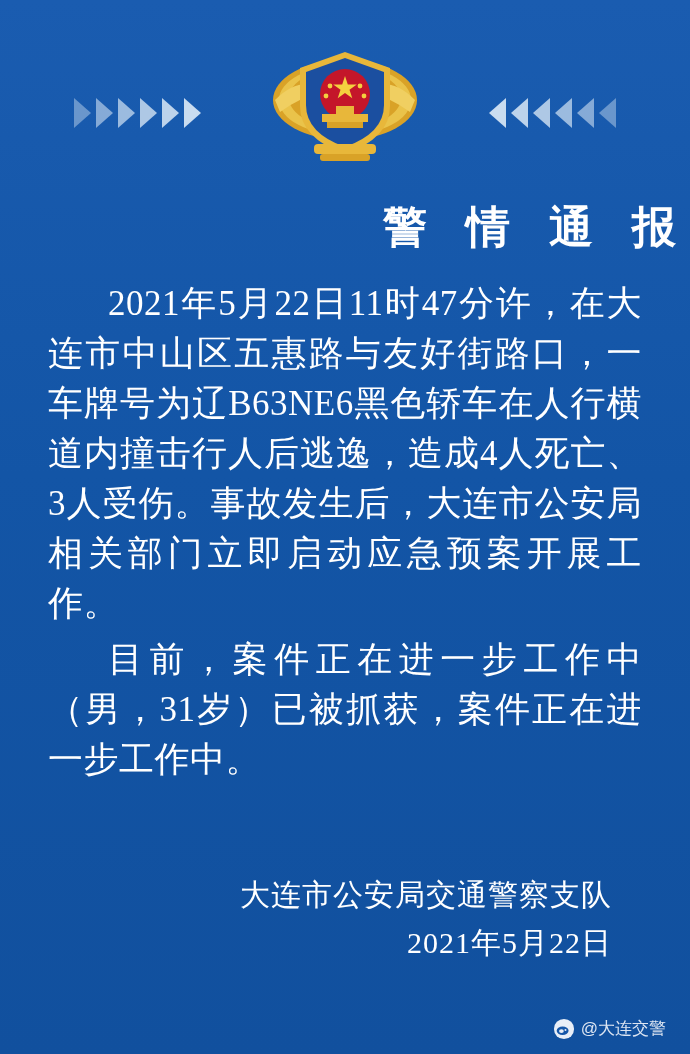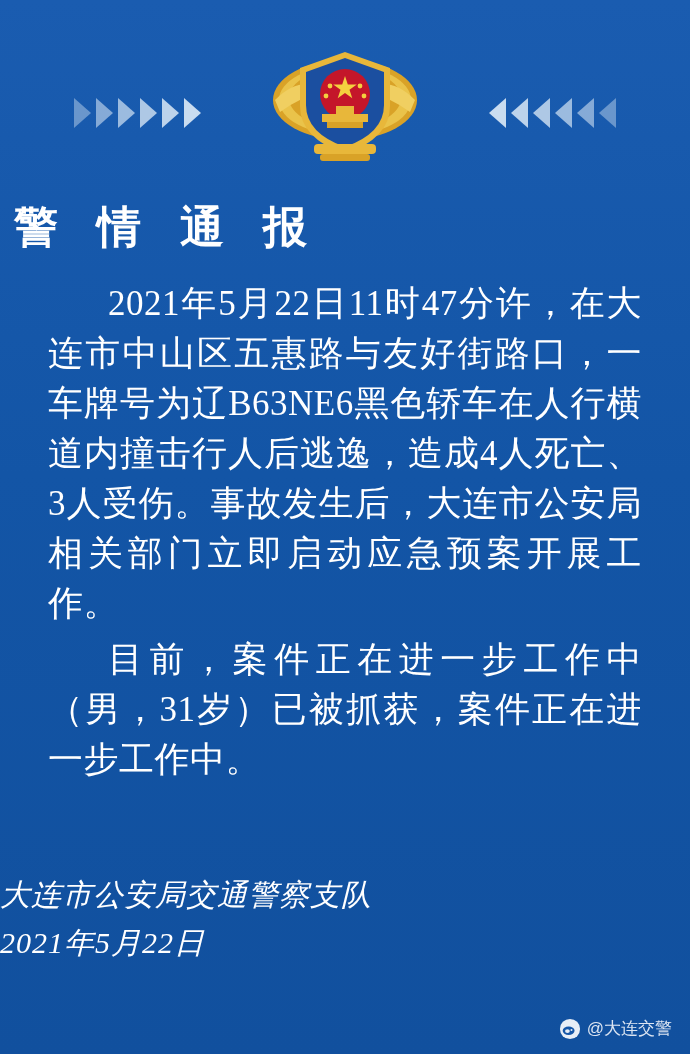--- a/index.html
+++ b/index.html
@@ -64,21 +64,21 @@
   }
   .chevrons .c1 { opacity: 0.45; }
   .chevrons .c2 { opacity: 0.60; }
   .chevrons .c3 { opacity: 0.72; }
   .chevrons .c4 { opacity: 0.82; }
   .chevrons .c5 { opacity: 0.90; }
   .chevrons .c6 { opacity: 0.97; }
 
   
   .title {
-    text-align: left;
+    text-align: right;
     font-size: 44px;
     letter-spacing: 14px;
     font-weight: bold;
     padding-left: 14px;
     margin-top: 8px;
     margin-bottom: 22px;
     font-family: "Liberation Serif", "DejaVu Serif", serif;
   }
 
   
@@ -92,33 +92,32 @@
     text-justify: inter-ideograph;
     text-indent: 60px;
     margin: 0 0 6px 0;
     letter-spacing: 0.5px;
   }
 
   
   .signature {
     margin-top: 86px;
     padding-right: 78px;
-    text-align: left;
-    font-style: italic;
+    text-align: right;
   }
   .sig-line {
     font-size: 30px;
     line-height: 48px;
     letter-spacing: 1px;
   }
 
   
   .footer {
     position: absolute;
-    right: 18px;
+    right: 24px;
     bottom: 14px;
     display: flex;
     align-items: center;
     gap: 6px;
   }
   .weibo-icon {
     width: 22px;
     height: 22px;
     display: inline-block;
   }

